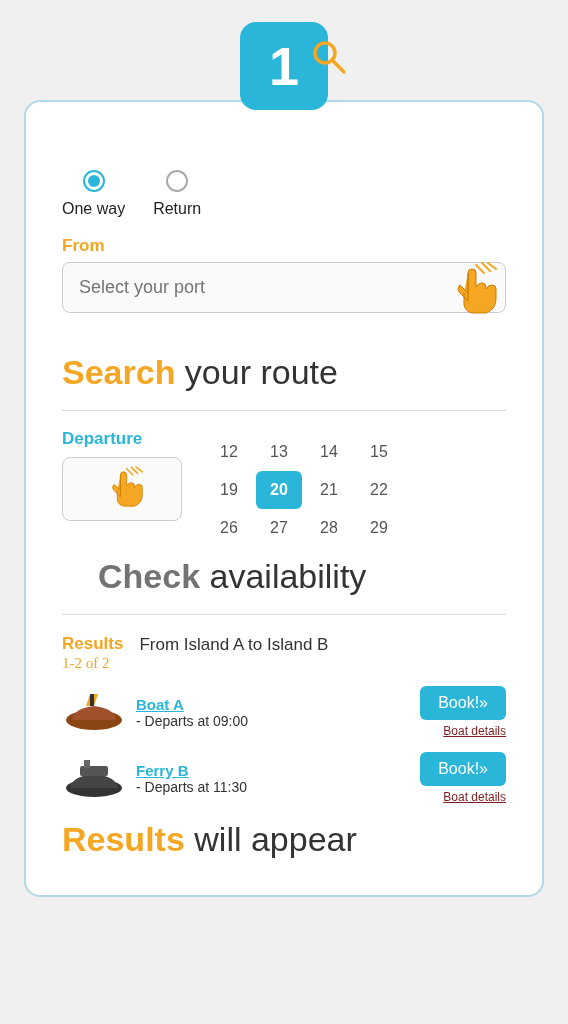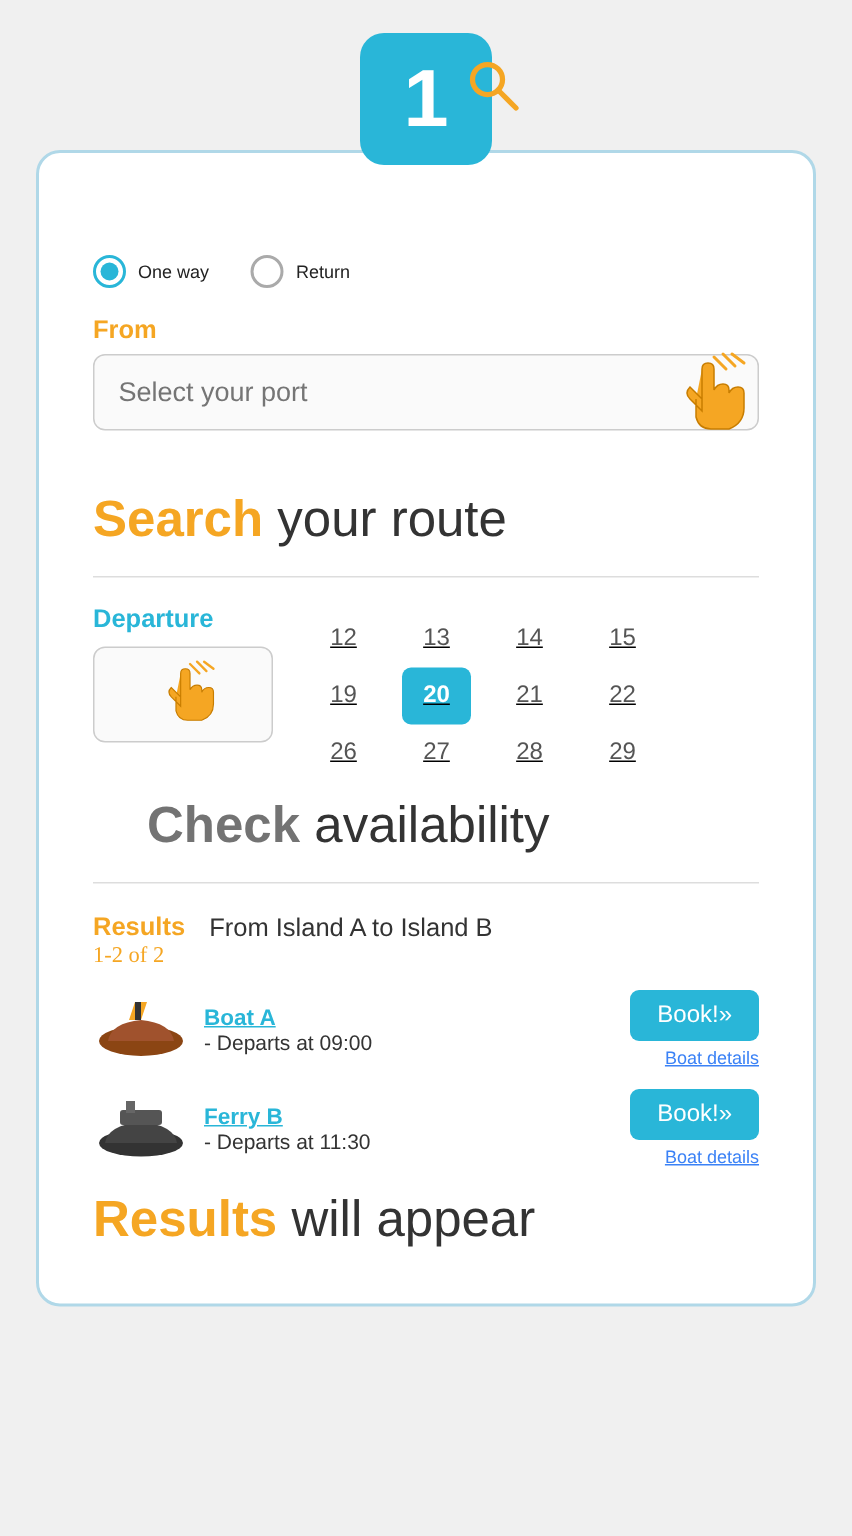--- a/index.html
+++ b/index.html
@@ -28,22 +28,23 @@
       display: flex;
       align-items: center;
       gap: 28px;
       margin-bottom: 18px;
       margin-top: 8px;
     }
     .radio-option {
       display: flex;
       align-items: center;
       gap: 8px;
-      font-size: 12px;
+      font-size: 16px;
       color: #222;
+      flex-direction: column;
     }
     .radio-circle {
       width: 22px;
       height: 22px;
       border-radius: 50%;
       border: 2px solid #aaa;
       display: flex;
       align-items: center;
       justify-content: center;
     }
@@ -110,22 +111,21 @@
       align-items: center;
       justify-content: center;
       background: #fafafa;
       position: relative;
     }
     .calendar-grid {
       flex: 1;
     }
     .cal-row {
       display: flex;
-      gap: 16px;
-      text-decoration: underline;
+      gap: 4px;
     }
     .cal-cell {
       width: 46px;
       height: 38px;
       display: flex;
       align-items: center;
       justify-content: center;
       font-size: 16px;
       color: #555;
     }
@@ -197,21 +197,21 @@
       border-radius: 6px;
       padding: 8px 18px;
       font-size: 16px;
       font-weight: normal;
       cursor: pointer;
       display: flex;
       flex-direction: column;
       align-items: center;
     }
     .boat-details-link {
-      color: #3b82f6;
+      color: #7f1d1d;
       font-size: 12px;
       text-decoration: underline;
       text-align: center;
       cursor: pointer;
     }
     .book-col {
       display: flex;
       flex-direction: column;
       align-items: flex-end;
       gap: 4px;

